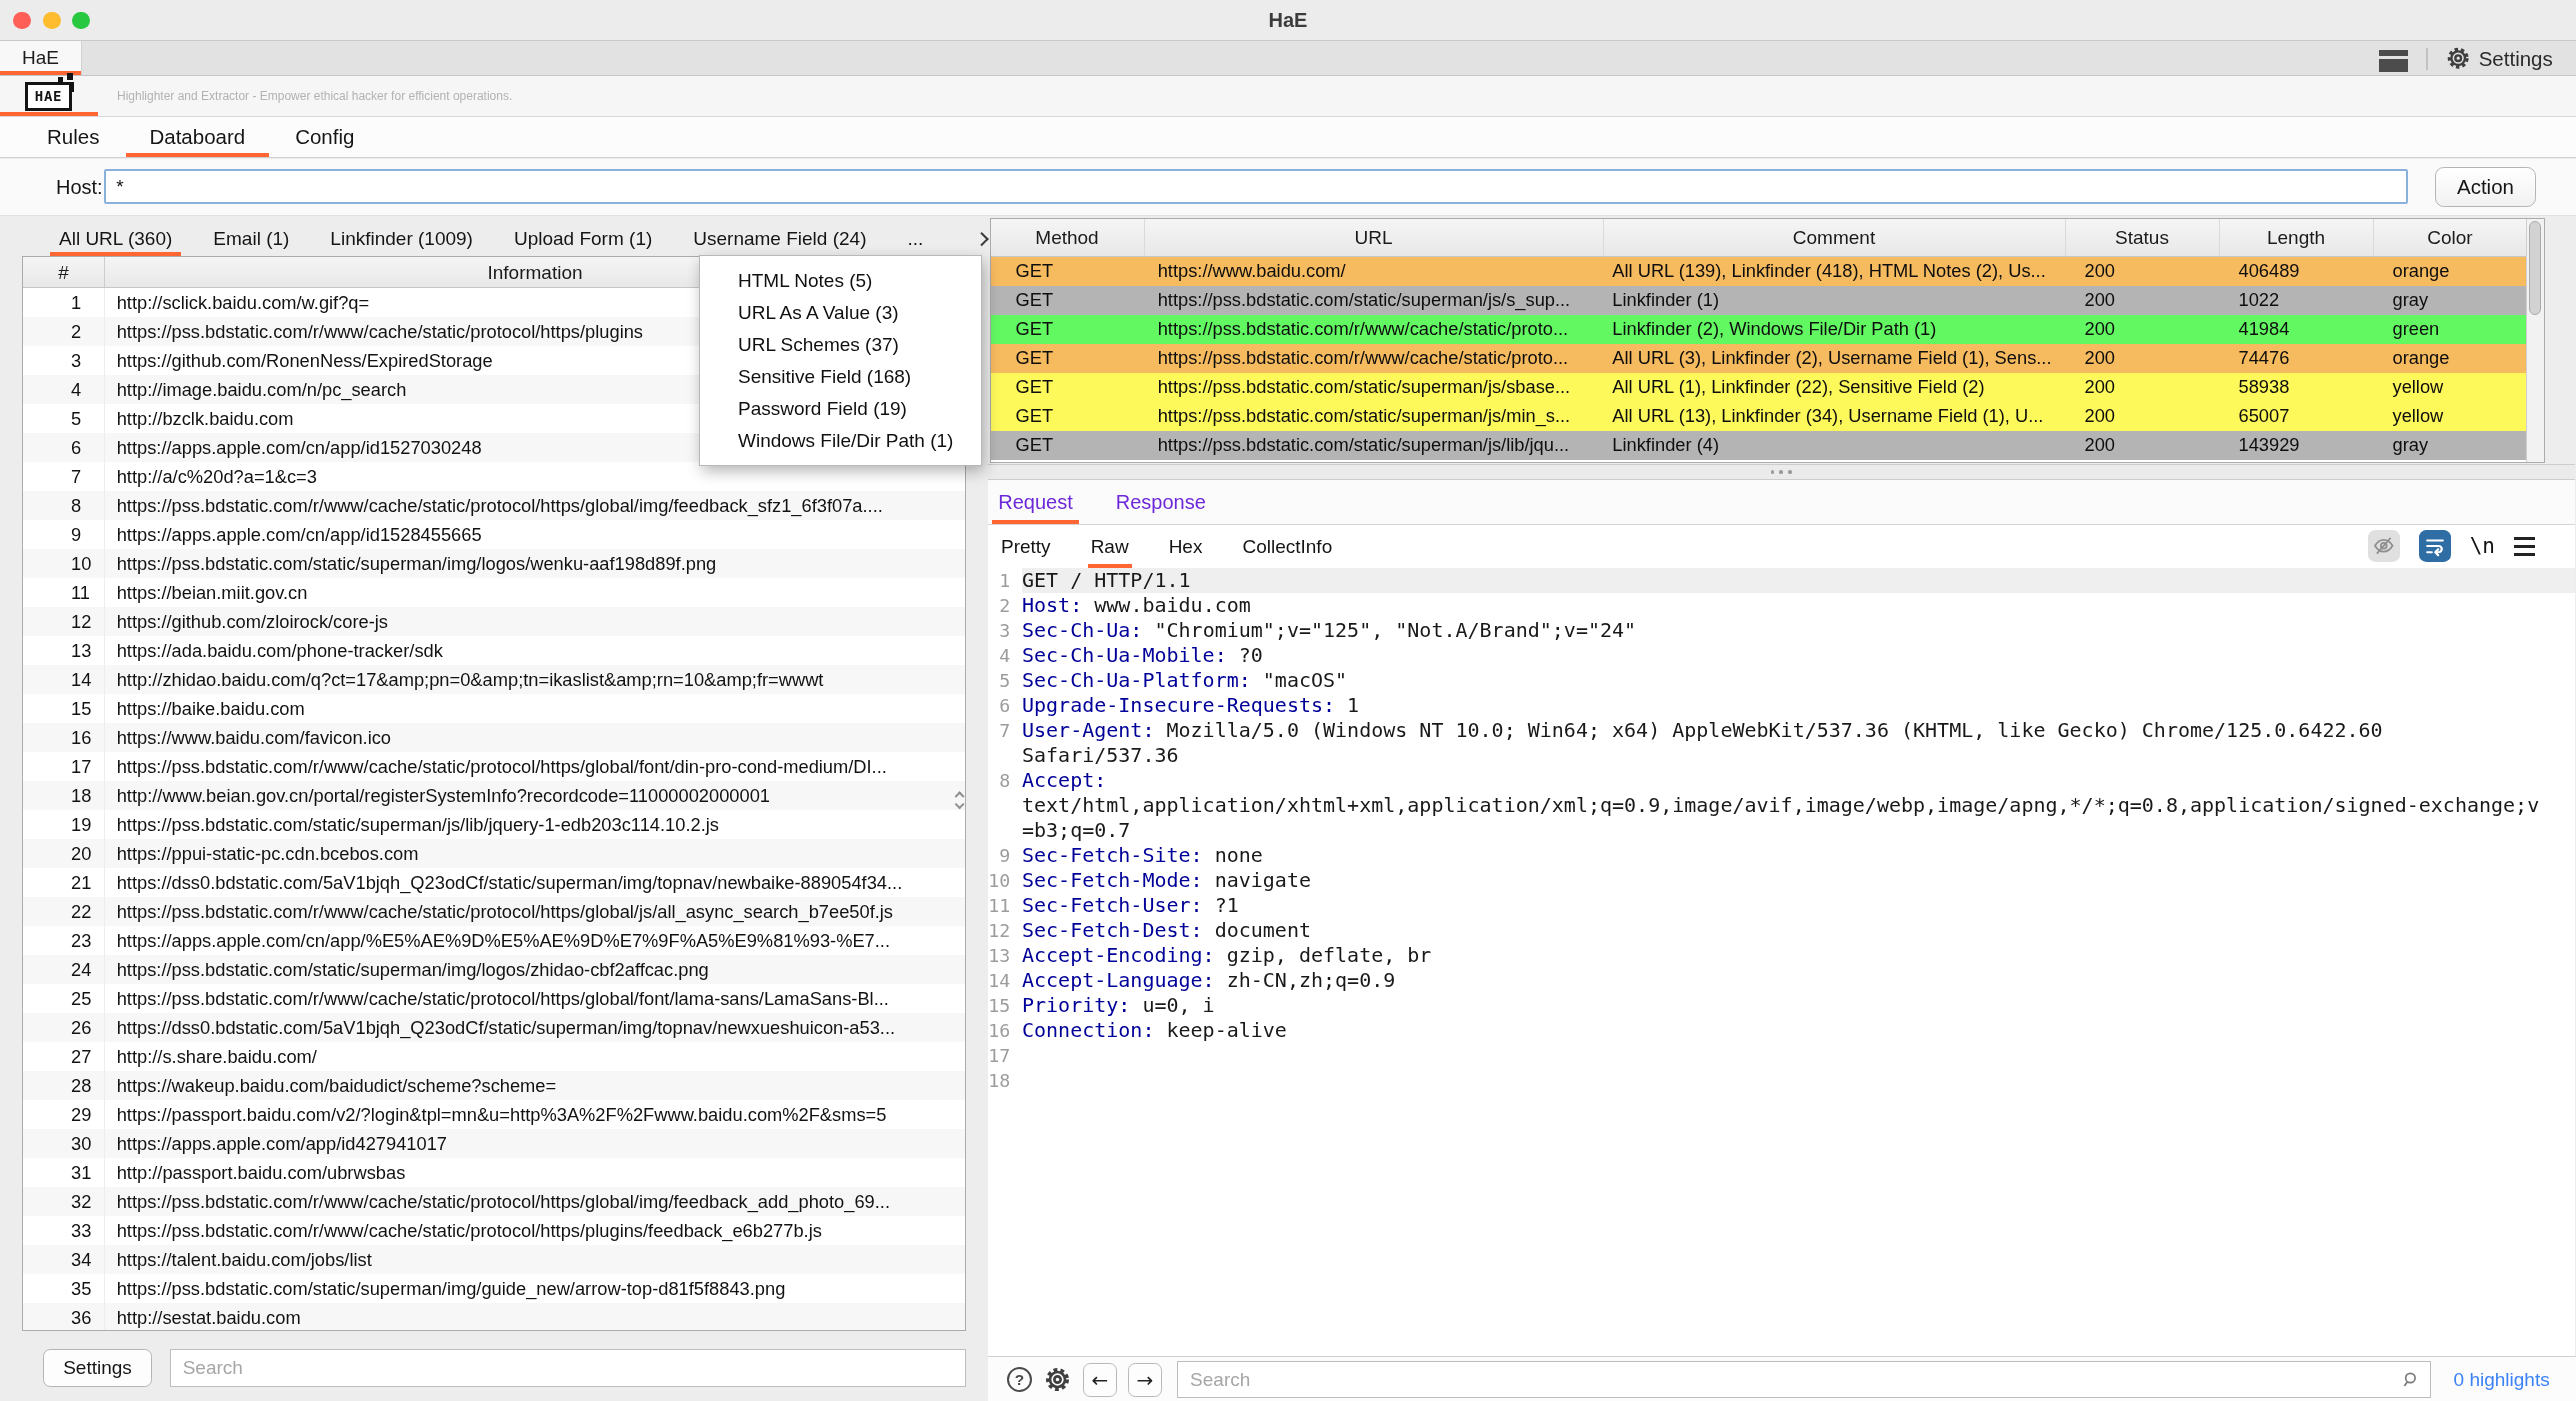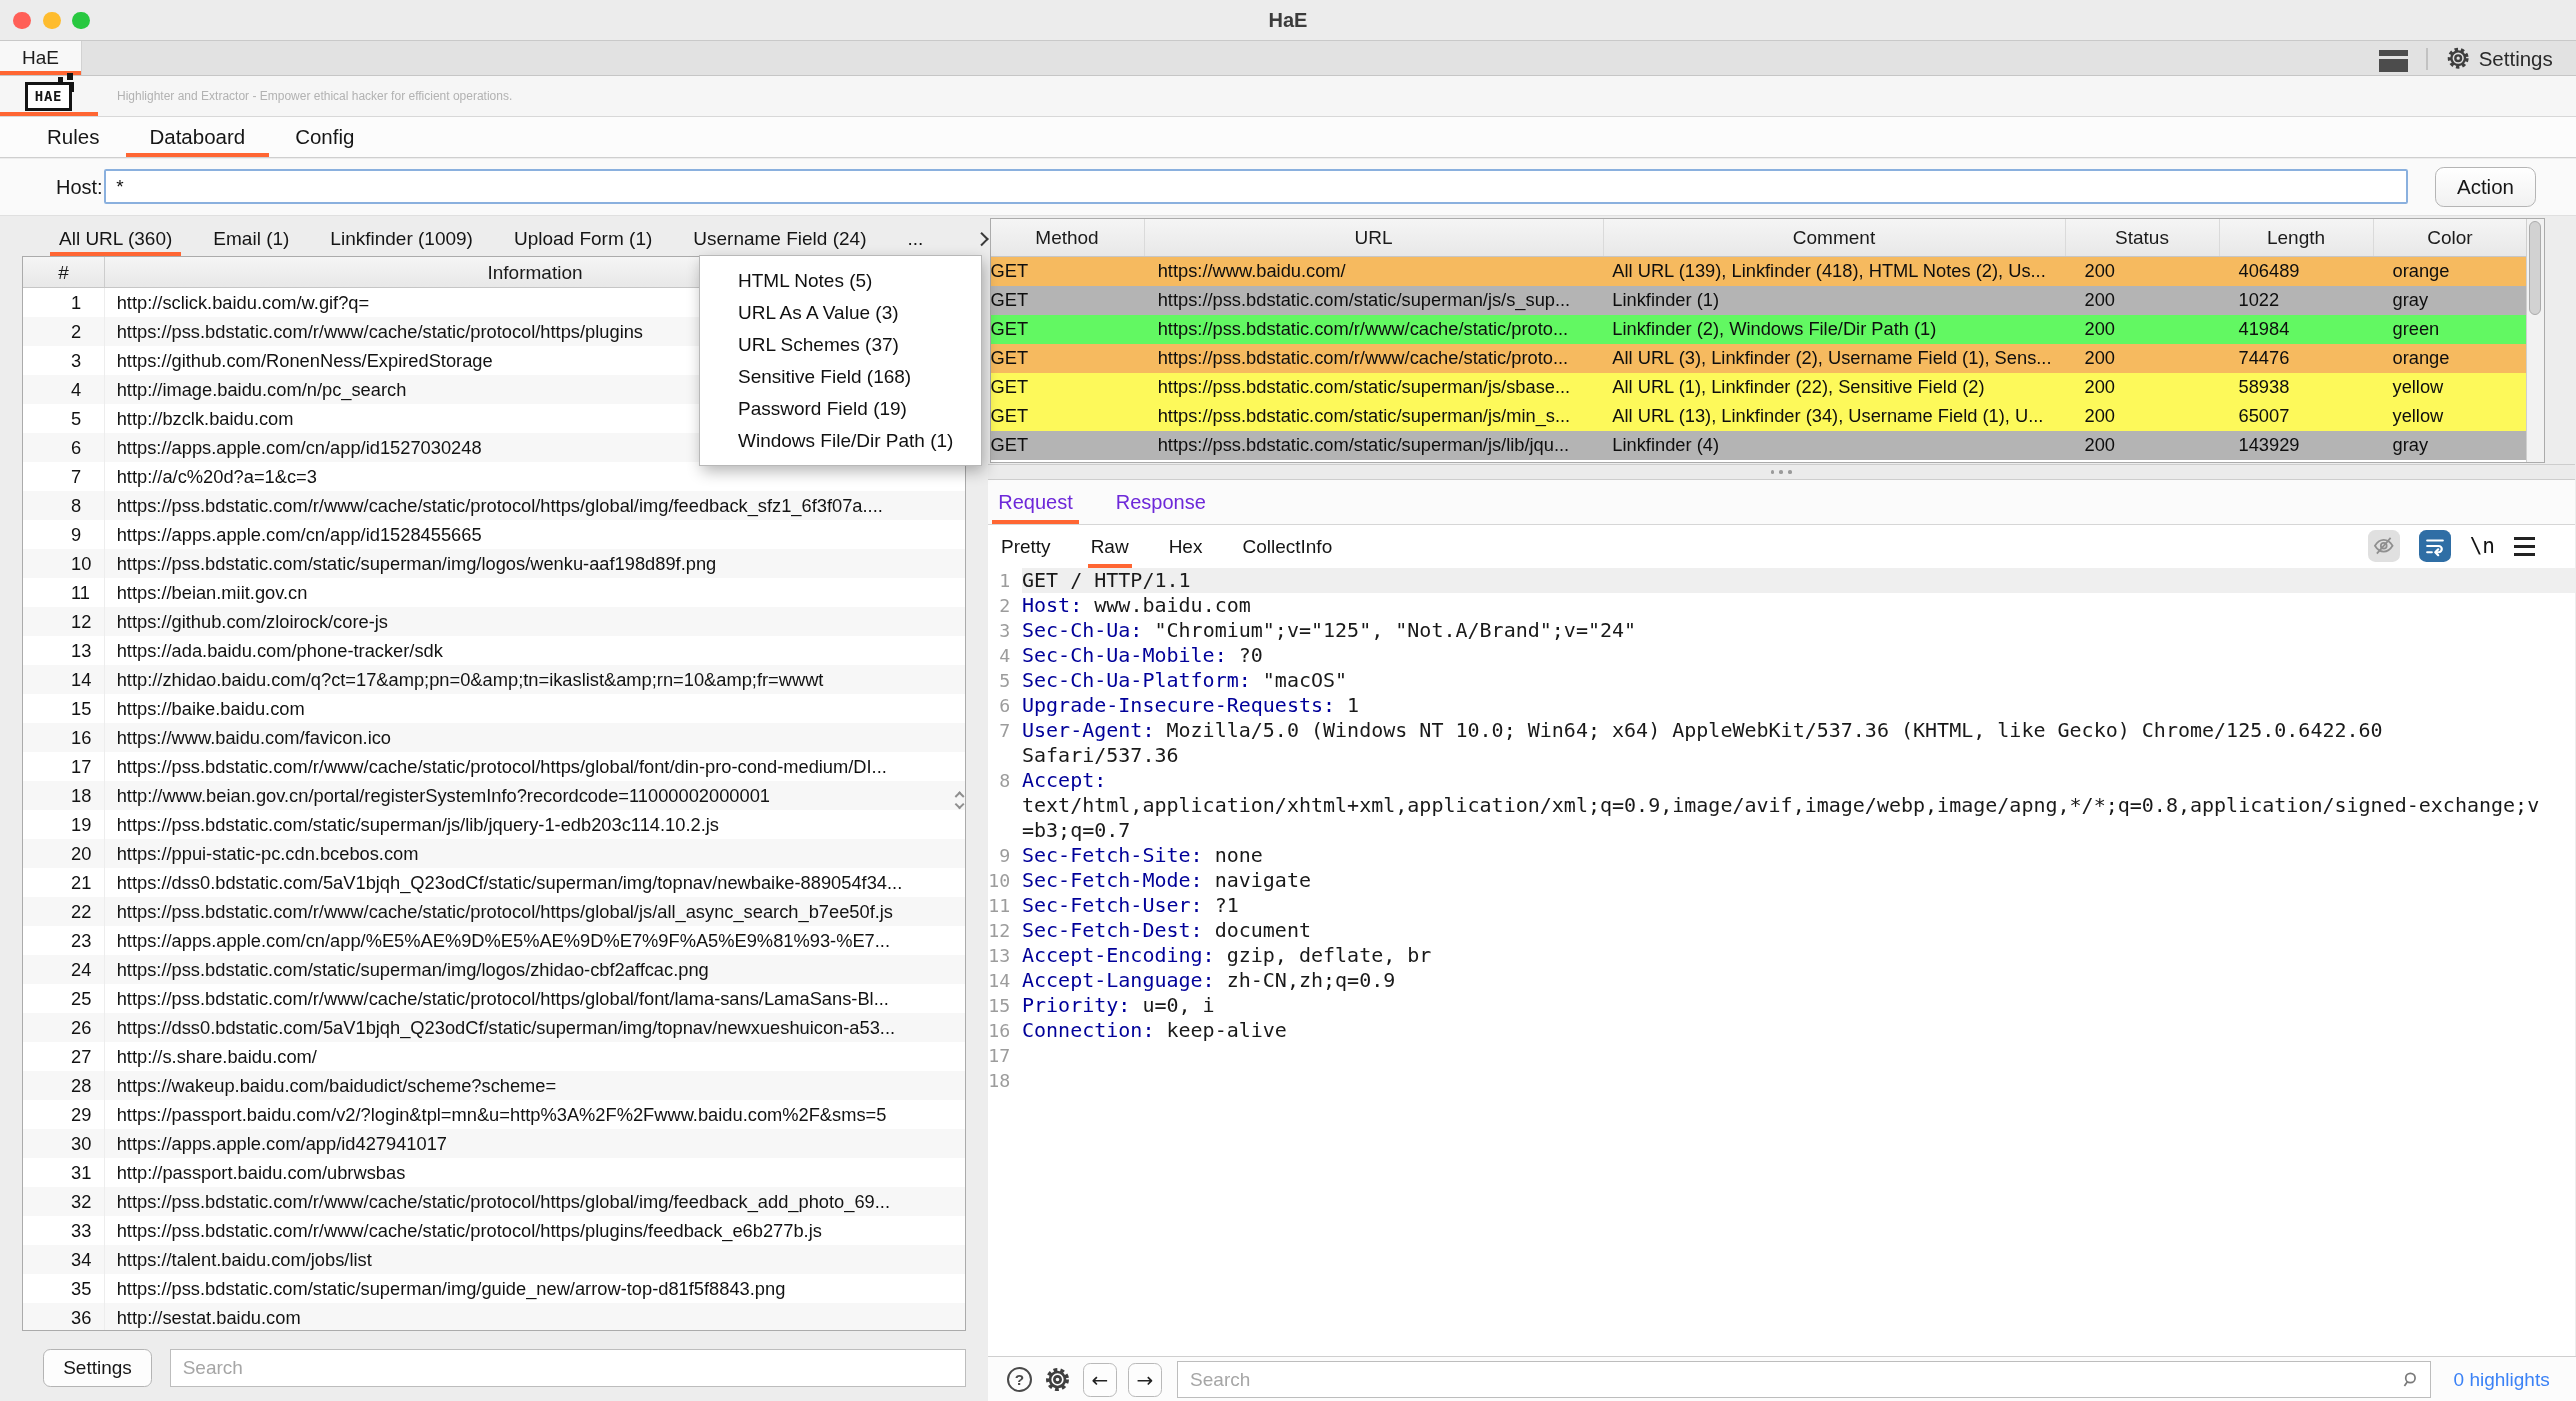--- a/index.html
+++ b/index.html
@@ -74,21 +74,21 @@
 
   
   .rpanel{position:absolute;left:988px;top:216px;right:0;bottom:0;}
   .rtable{position:absolute;left:1.5px;top:1.5px;width:1555px;height:245px;border:0.7px solid #ababab;background:#fff;overflow:hidden;}
   .rthead{display:flex;height:38px;background:linear-gradient(#f5f5f5,#e8e8e8);border-bottom:0.7px solid #c6c6c6;font-size:19px;color:#1b1b1b;}
   .rth{line-height:37px;text-align:center;border-right:0.7px solid #dadada;flex:none;}
   .rth:last-child{border-right:none;}
   .w-m{width:154px;} .w-u{width:459px;} .w-c{width:462px;} .w-s{width:154px;} .w-l{width:154px;} .w-col{width:153px;}
   .rrow{display:flex;height:29px;align-items:center;font-size:18.3px;color:#0e0e0e;}
   .rrow span{flex:none;white-space:nowrap;overflow:hidden;height:100%;display:flex;align-items:center;}
-  .rrow .cm{width:154px;padding-left:0;}
+  .rrow .cm{width:154px;padding-left:25px;}
   .rrow .cu{width:459px;padding-left:13.2px;}
   .rrow .cc{width:462px;padding-left:8.8px;}
   .rrow .cs{width:154px;padding-left:19px;}
   .rrow .cl{width:154px;padding-left:19px;}
   .rrow .ccol{width:153px;padding-left:19px;}
   .vscroll{position:absolute;right:0;top:0;bottom:0;width:17.6px;background:#f2f2f2;border-left:0.7px solid #cfcfcf;}
   .vthumb{position:absolute;left:2.2px;top:2.2px;width:11.7px;height:94px;border-radius:6.6px;background:#d2d2d2;border:0.7px solid #ababab;}
 
   .splitter{position:absolute;left:0;right:1.5px;top:248px;height:16px;background:#ebebeb;border-top:0.7px solid #cdcdcd;border-bottom:0.7px solid #cdcdcd;display:flex;align-items:center;justify-content:center;gap:5.1px;}
   .splitter i{width:3.7px;height:3.7px;border-radius:50%;background:#9a9a9a;}

